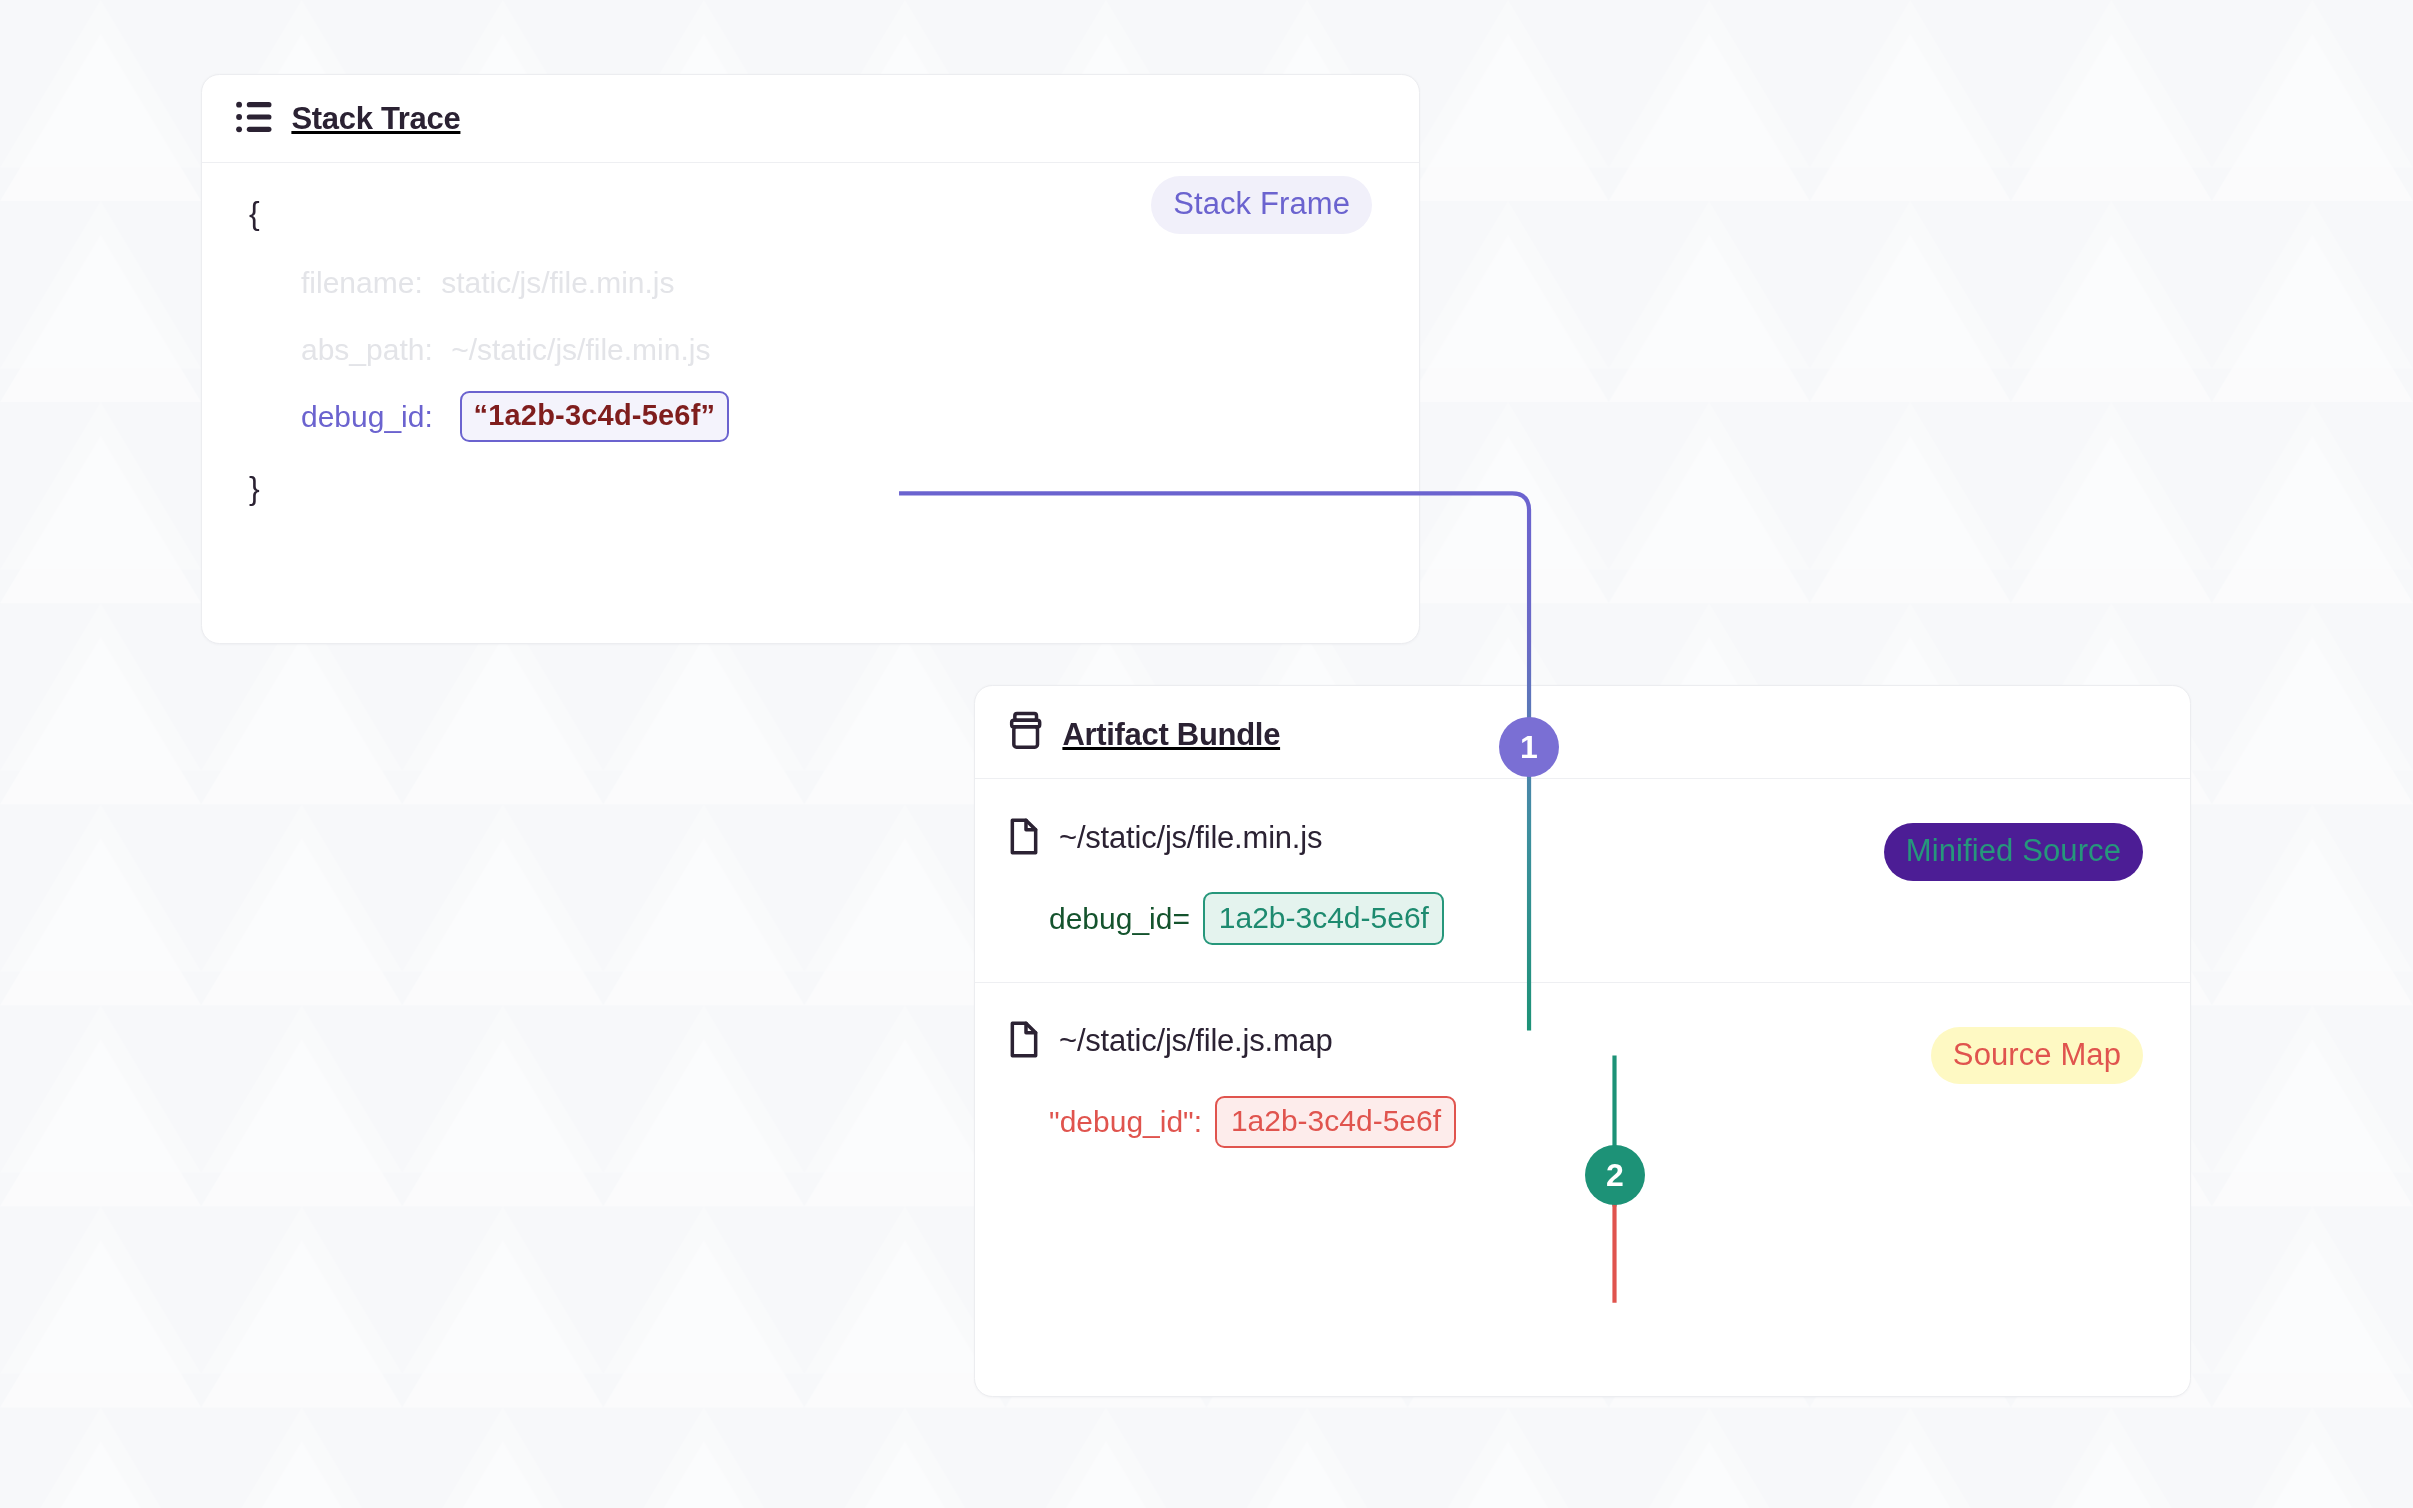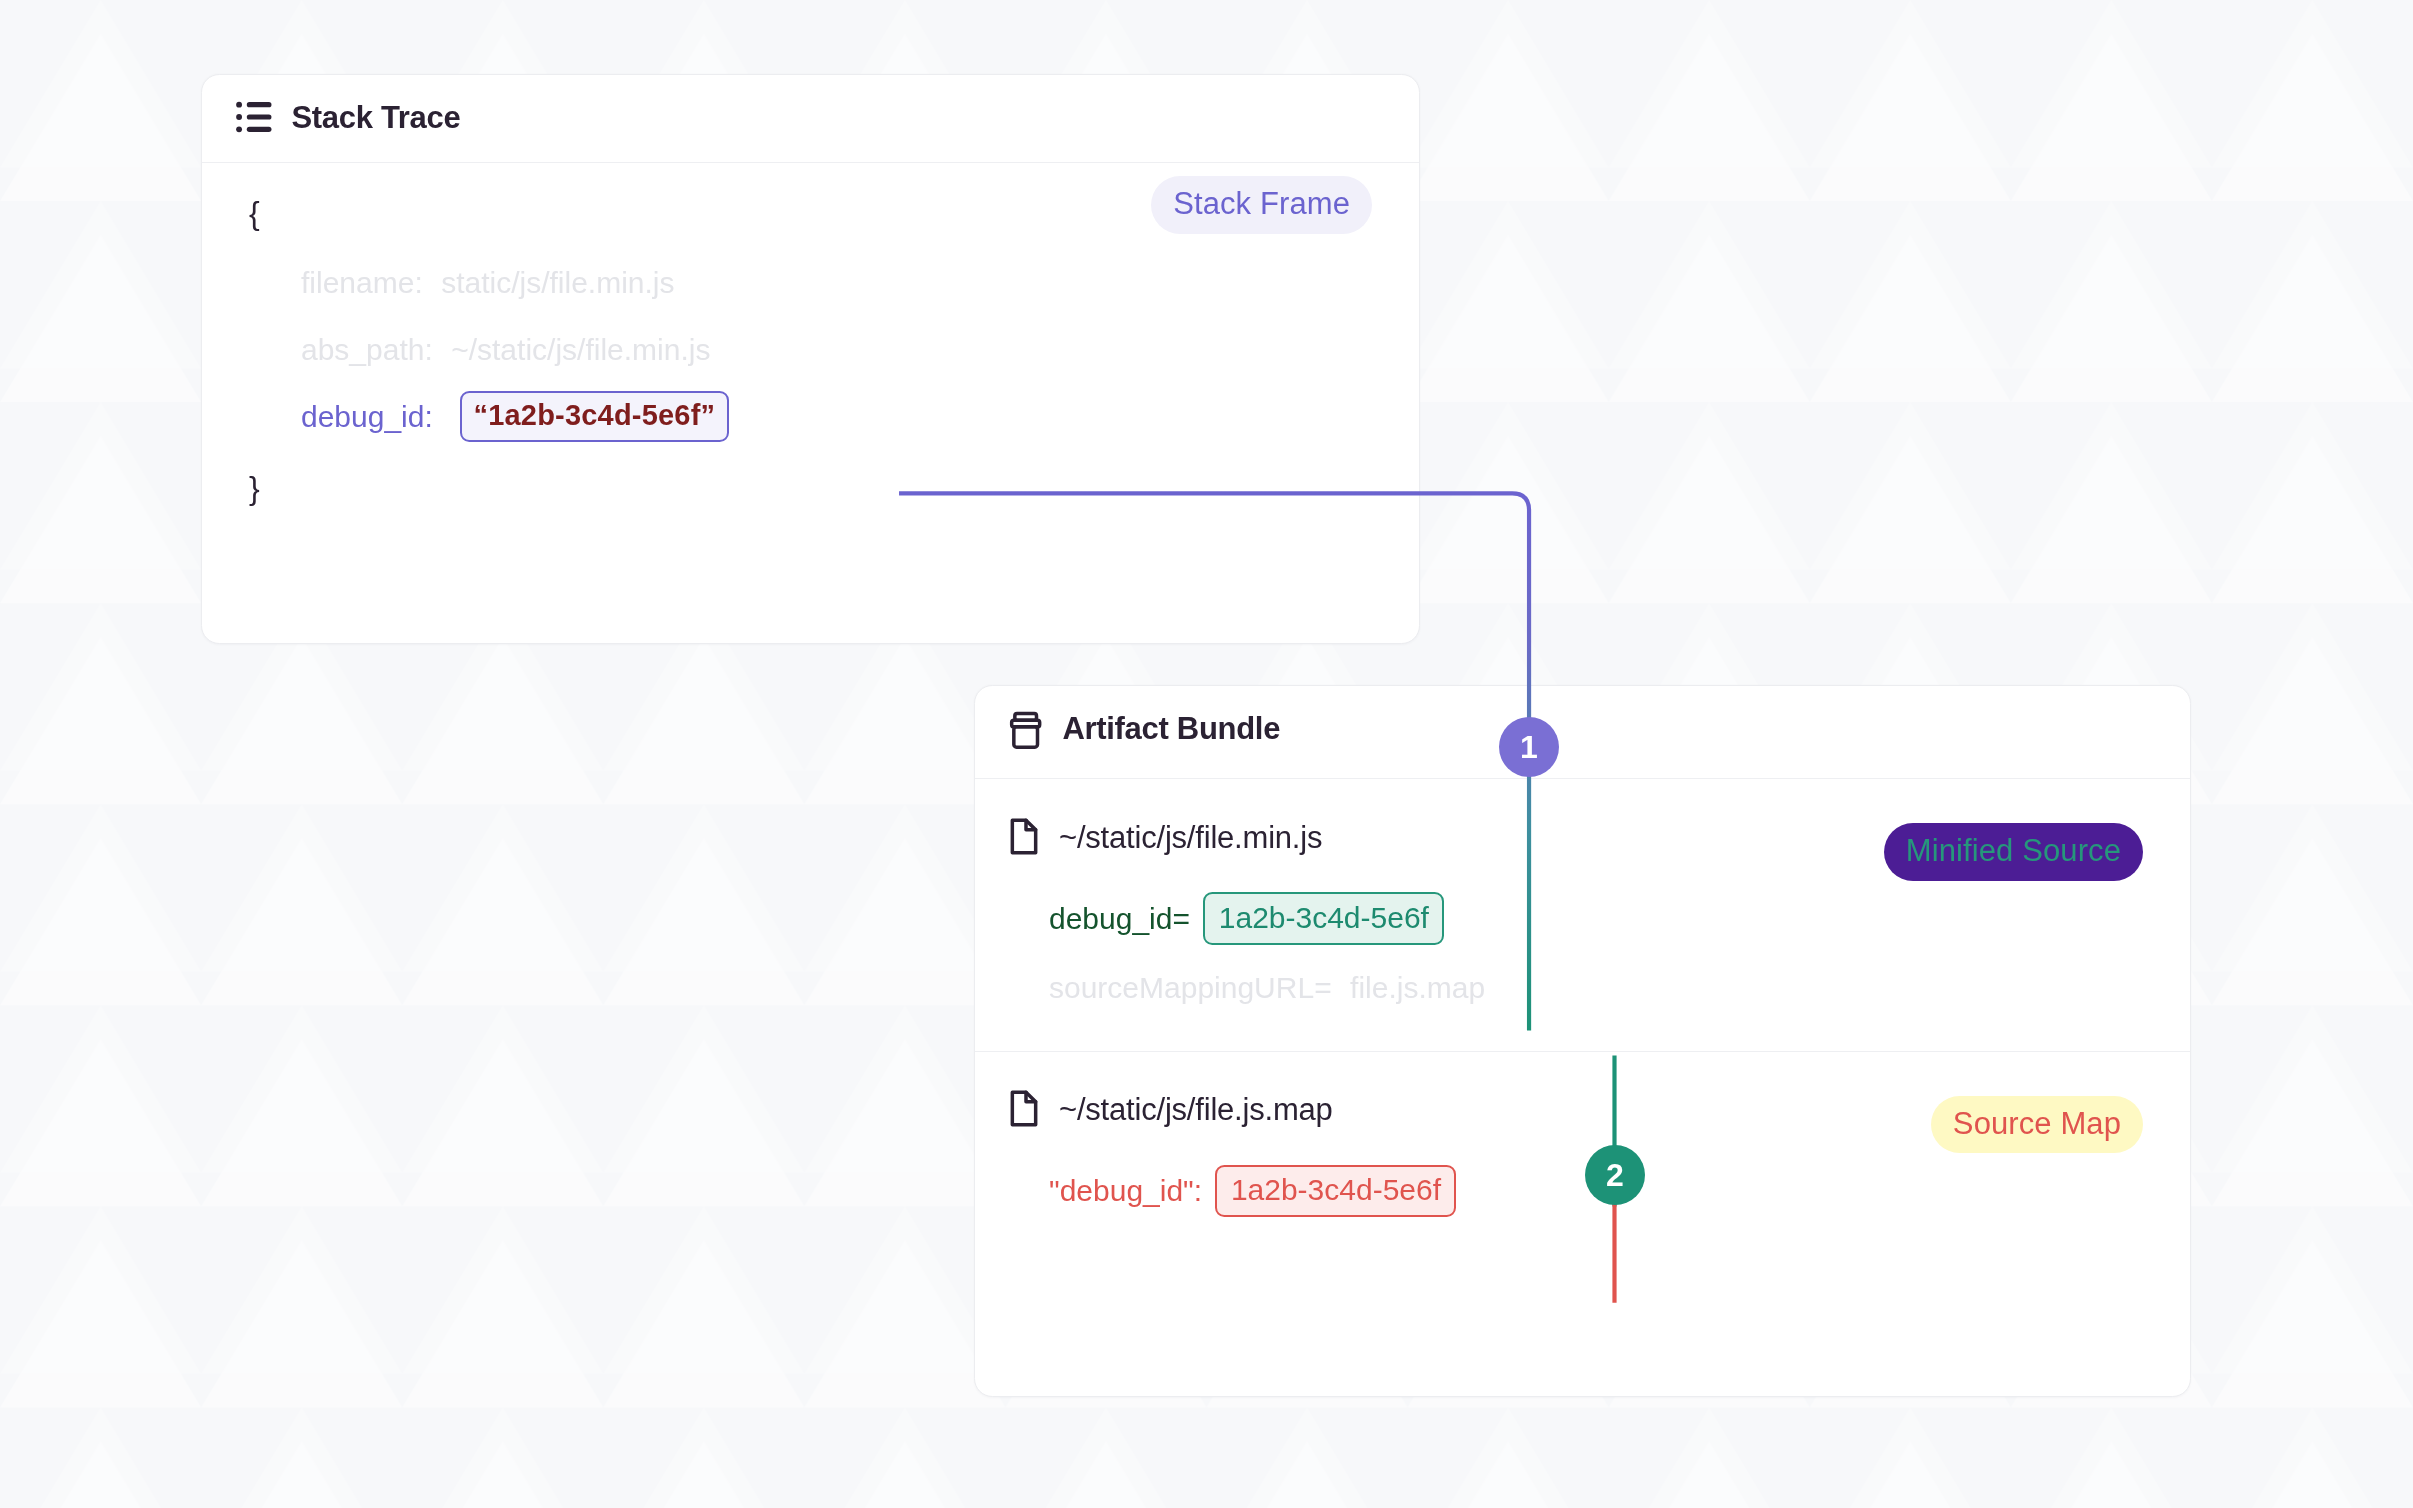--- a/index.html
+++ b/index.html
@@ -36,25 +36,26 @@
     position: absolute;
     background: #ffffff;
     border: 1.3px solid #ecedf0;
     border-radius: 18.4px;
     box-shadow: 0 0.8px 2.5px rgba(20,20,43,0.035);
     overflow: visible;
   }
 
   .card-header {
     display: flex;
-    align-items: flex-start;
+    align-items: flex-end;
     gap: 18.4px;
     padding: 25px 34px 25px 34px;
     border-bottom: 1.3px solid #eeeff2;
     position: relative;
+    text-decoration: underline;
   }
 
   .card-title {
     font-size: 31px;
     font-weight: 700;
     color: #2b2233;
     letter-spacing: -0.3px;
     white-space: nowrap;
   }
 
@@ -306,25 +307,20 @@
         <span class="file-name">~/static/js/file.min.js</span>
       </div>
 
       <div class="ab-code">
 
         <div class="code-row">
           <span class="lbl-teal">debug_id=</span>
           <span class="chip-teal">1a2b-3c4d-5e6f</span>
         </div>
 
-        <div class="code-row">
-          <span class="muted">sourceMappingURL=</span>
-          <span class="gap"></span>
-          <span class="muted">file.js.map</span>
-        </div>
       </div>
     </div>
 
     <div class="ab-section">
       <div class="badge badge-red" style="right:47px; top:44px;">Source Map</div>
 
       <div class="file-row">
         <span class="hdr-icon">
           <svg width="30" height="37" viewBox="0 0 18 22" fill="none" stroke="#2b2233" stroke-width="2.1" stroke-linejoin="round" stroke-linecap="round">
             <path d="M2 1.2h8.2L16 7v13.8H2z"></path>

